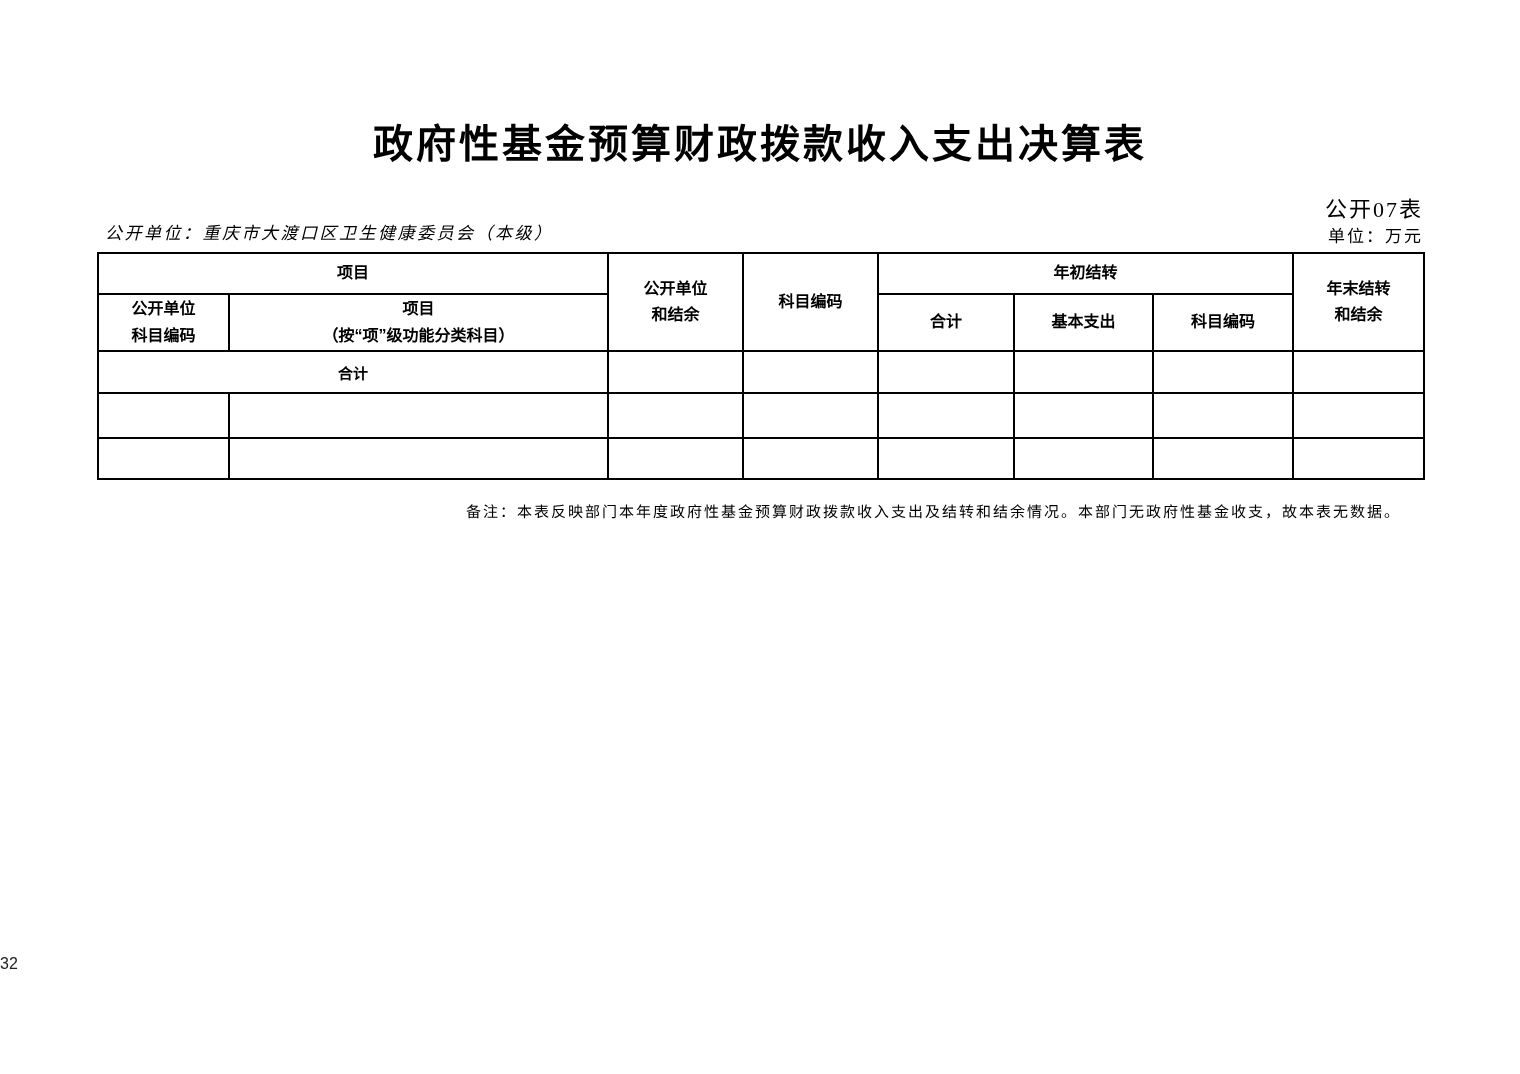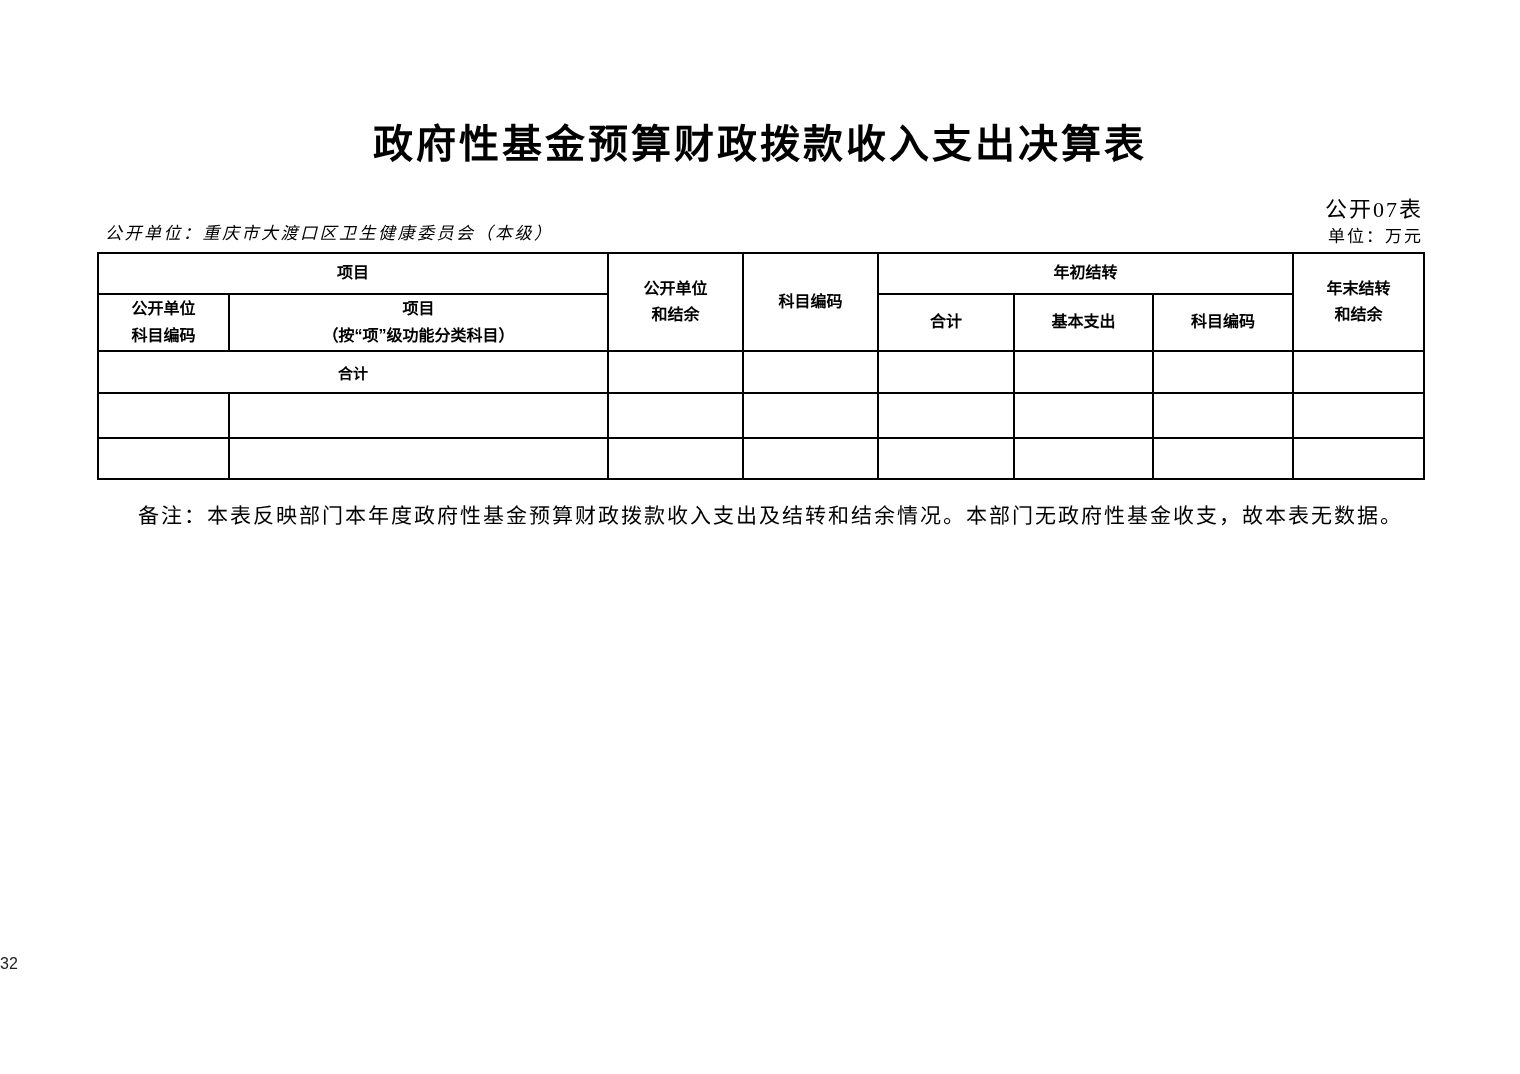--- a/index.html
+++ b/index.html
@@ -76,25 +76,26 @@
     font-size: 15px;
   }
   tr.h-row-1 { height: 41px; }
   tr.h-row-2 { height: 57px; }
   tr.b-row-total { height: 42px; }
   tr.b-row-1 { height: 45px; }
   tr.b-row-2 { height: 41px; }
   .note {
     position: absolute;
     top: 502px;
-    left: 138px;
+    left: 121px;
     width: 1280px;
-    font-size: 21px;
+    font-size: 15px;
     letter-spacing: 2px;
     line-height: 1.35;
+    text-align: right;
   }
   .page-number {
     position: absolute;
     top: 955px;
     left: 0;
     width: 100%;
     font-family: "Liberation Sans", "DejaVu Sans", sans-serif;
     font-size: 16px;
     color: #222222;
   }

